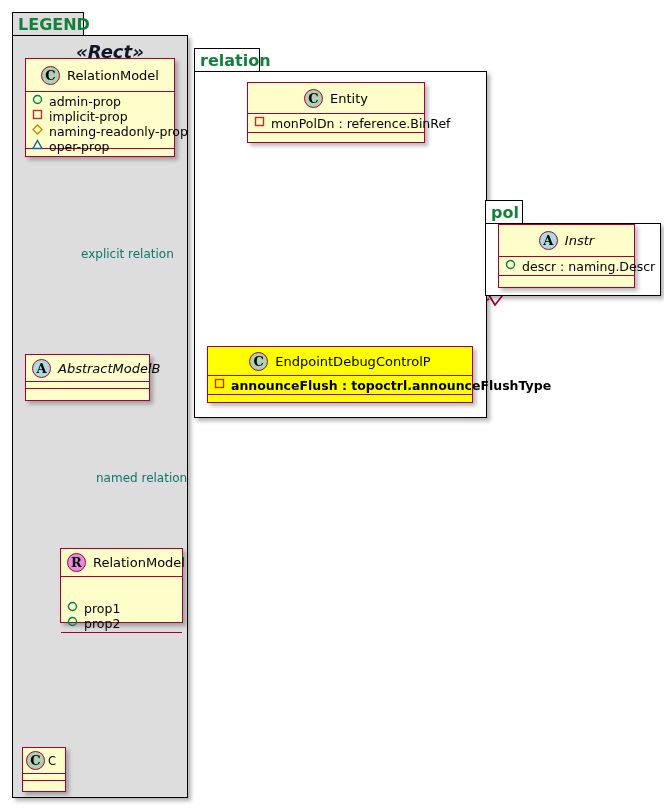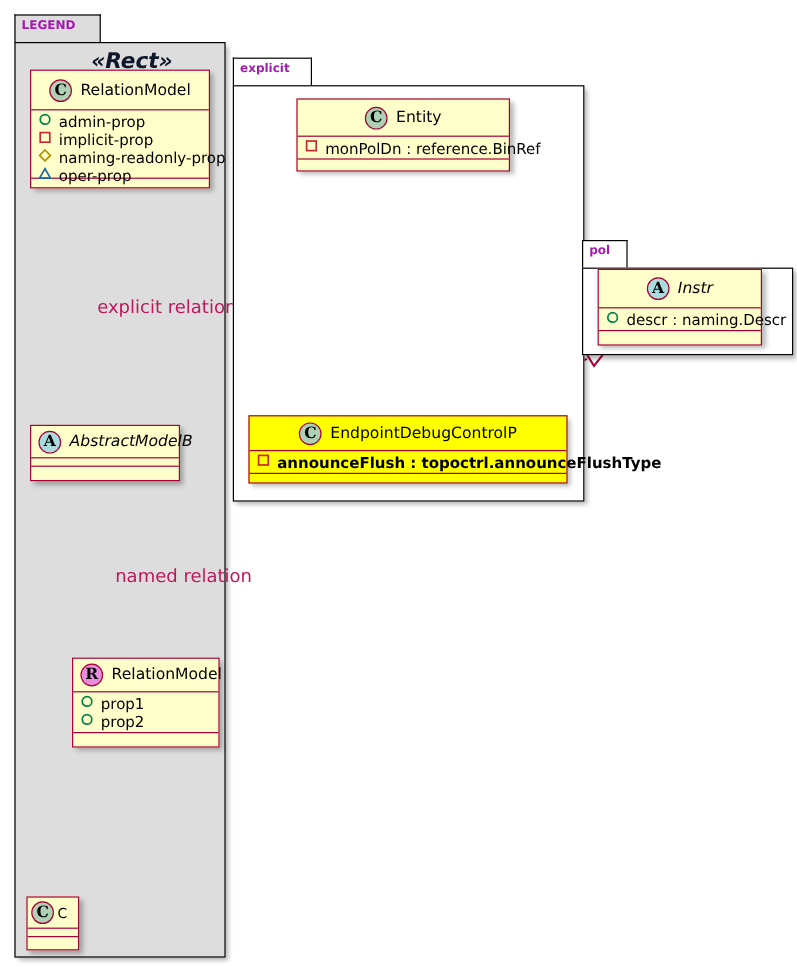--- a/index.html
+++ b/index.html
@@ -27,23 +27,23 @@
     box-sizing: border-box;
     border: 1.5px solid #000000;
     box-shadow: 3px 3px 4px rgba(0,0,0,0.30);
   }
   .pkg-tab {
     position: absolute;
     box-sizing: border-box;
     border: 1.5px solid #000000;
     border-bottom: none;
     background: #ffffff;
-    font-size: 10px;
+    font-size: 16px;
     font-weight: bold;
-    color: #a21caf;
+    color: #15803d;
     line-height: 1;
     padding: 4px 0 3px 5px;
     white-space: nowrap;
     overflow: visible;
   }
   .pkg-tab .corner {
     position: absolute;
     right: -1px;
     top: -1px;
     width: 0; height: 0;
@@ -119,22 +119,22 @@
     font-size: 18px;
     font-style: italic;
     font-weight: bold;
     color: #0f172a;
     white-space: nowrap;
   }
 
   
   .edge-label {
     position: absolute;
-    font-size: 15px;
-    color: #be185d;
+    font-size: 12px;
+    color: #0f766e;
     white-space: nowrap;
     background: transparent;
   }
 </style>
 </head>
 <body>
 
 <div id="canvas">
 
   <svg id="edges" width="664" height="811" style="position:absolute;left:0;top:0;pointer-events:none;">
@@ -229,21 +229,21 @@
     <div class="cls-foot"></div>
   </div>
 
   <div class="edge-label" style="left:56px; top:471px;margin-left:40px;">named relation</div>
 
   <div class="cls" style="left:60px; top:548px; width:123px; height:75px;">
     <div class="cls-title lefty" style="height:28px;">
       <span class="stereo R">R</span>
       <span>RelationModel</span>
     </div>
-    <div class="cls-body" style="height:34px;">
+    <div class="cls-body" style="height:34px;margin-top:22px;">
       <div class="attr">
         <svg class="vis" viewBox="0 0 11 11">
           <circle cx="5.5" cy="5.5" r="4" fill="none" stroke="#038048" stroke-width="1.4"></circle>
         </svg>
         <span>prop1</span>
       </div>
       <div class="attr">
         <svg class="vis" viewBox="0 0 11 11">
           <circle cx="5.5" cy="5.5" r="4" fill="none" stroke="#038048" stroke-width="1.4"></circle>
         </svg>
@@ -256,21 +256,21 @@
   <div class="cls" style="left:22px; top:747px; width:44px; height:45px;">
     <div class="cls-title lefty" style="height:26px; gap:3px; padding:3px 3px;">
       <span class="stereo C">C</span>
       <span style="font-size:11.5px">C</span>
     </div>
     <div class="cls-body" style="height:7px;"></div>
     <div class="cls-foot"></div>
   </div>
 
   <div class="pkg-tab" style="left:194px; top:48px; width:66px; height:24px;">
-    <span>explicit</span>
+    <span>relation</span>
     <svg class="corner" width="16" height="24" style="right:-16px; top:-1.5px;">
       <polygon points="0,0 14,13 14,24 0,24" fill="#ffffff" stroke="#000000" stroke-width="1.5"></polygon>
       <line x1="0" y1="0" x2="0" y2="24" stroke="#ffffff" stroke-width="2"></line>
     </svg>
   </div>
   <div class="pkg" style="left:194px; top:71px; width:293px; height:347px; background:#ffffff;"></div>
 
   <div class="cls" style="left:247px; top:82px; width:178px; height:61px;">
     <div class="cls-title" style="height:31px;">
       <span class="stereo C">C</span>

